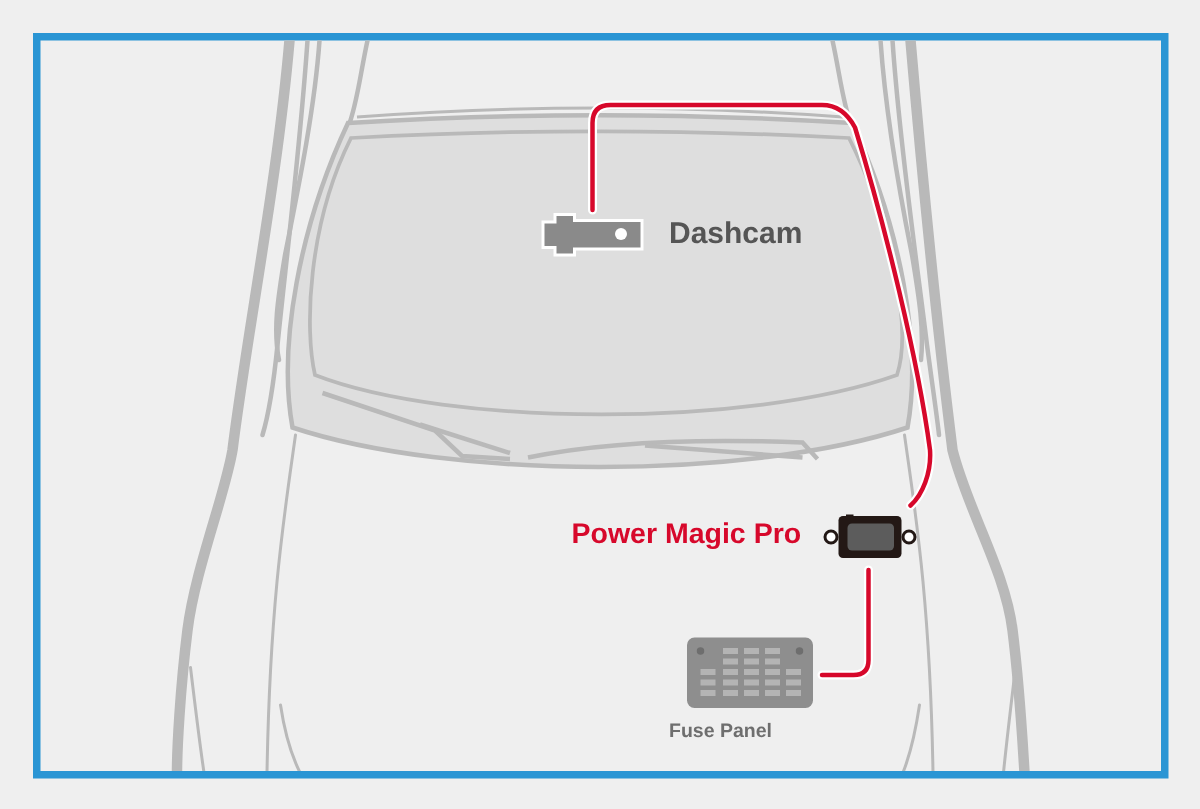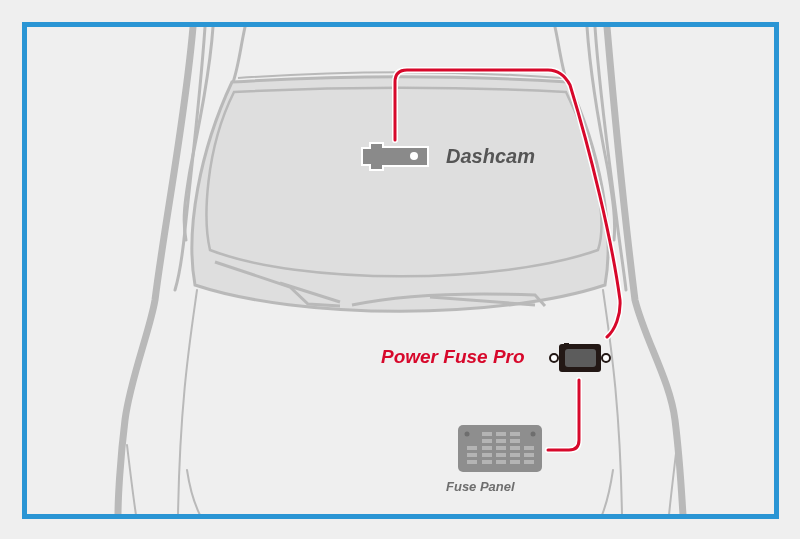--- a/index.html
+++ b/index.html
@@ -20,21 +20,20 @@
     }
     .art {
       position: absolute; left: -27px; top: -27px;
       width: 800px; height: 539px;
     }
     .label {
       position: absolute;
       font-weight: bold;
       white-space: nowrap;
       line-height: 1;
-      font-style: italic;
     }
     .label-dashcam { left: 446px; top: 146px; font-size: 20px; color: #555555; }
     .label-pmp { left: 381px; top: 347px; font-size: 19px; color: #d7082b; }
     .label-fuse { left: 446px; top: 480px; font-size: 13px; color: #6e6e6e; }
   </style>
 </head>
 <body>
 
 <div class="frame">
   <svg class="art" viewBox="0 0 800 539" xmlns="http://www.w3.org/2000/svg">
@@ -112,15 +111,15 @@
         <rect x="467" y="460" width="10" height="4"></rect>
           <rect x="482" y="460" width="10" height="4"></rect>
           <rect x="496" y="460" width="10" height="4"></rect>
           <rect x="510" y="460" width="10" height="4"></rect>
           <rect x="524" y="460" width="10" height="4"></rect>
       </g>
     </g>
   </svg>
 
   <div class="label label-dashcam" style="margin-left:-27px;margin-top:-27px;">Dashcam</div>
-  <div class="label label-pmp" style="margin-left:-27px;margin-top:-27px;">Power Fuse Pro</div>
+  <div class="label label-pmp" style="margin-left:-27px;margin-top:-27px;">Power Magic Pro</div>
   <div class="label label-fuse" style="margin-left:-27px;margin-top:-27px;">Fuse Panel</div>
 </div>
 
 </body></html>

